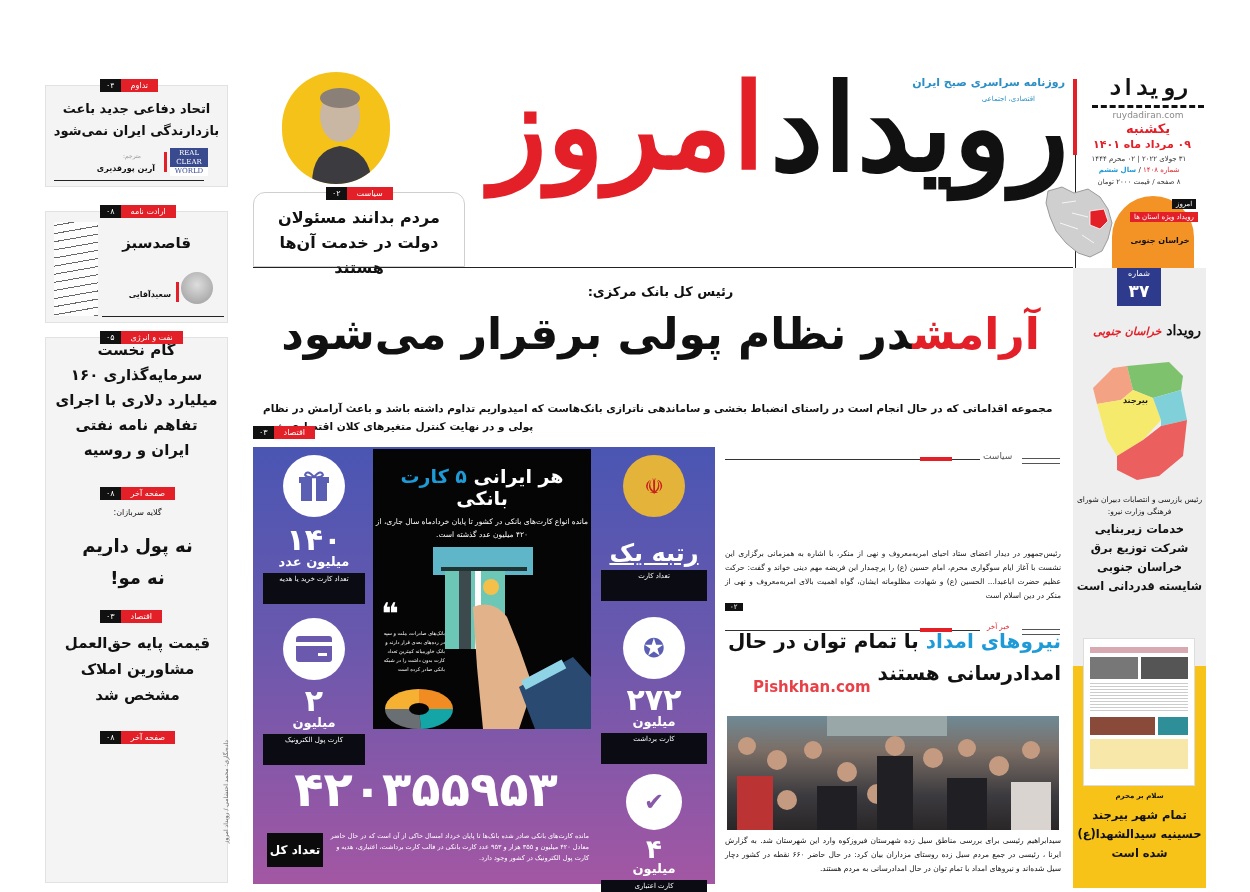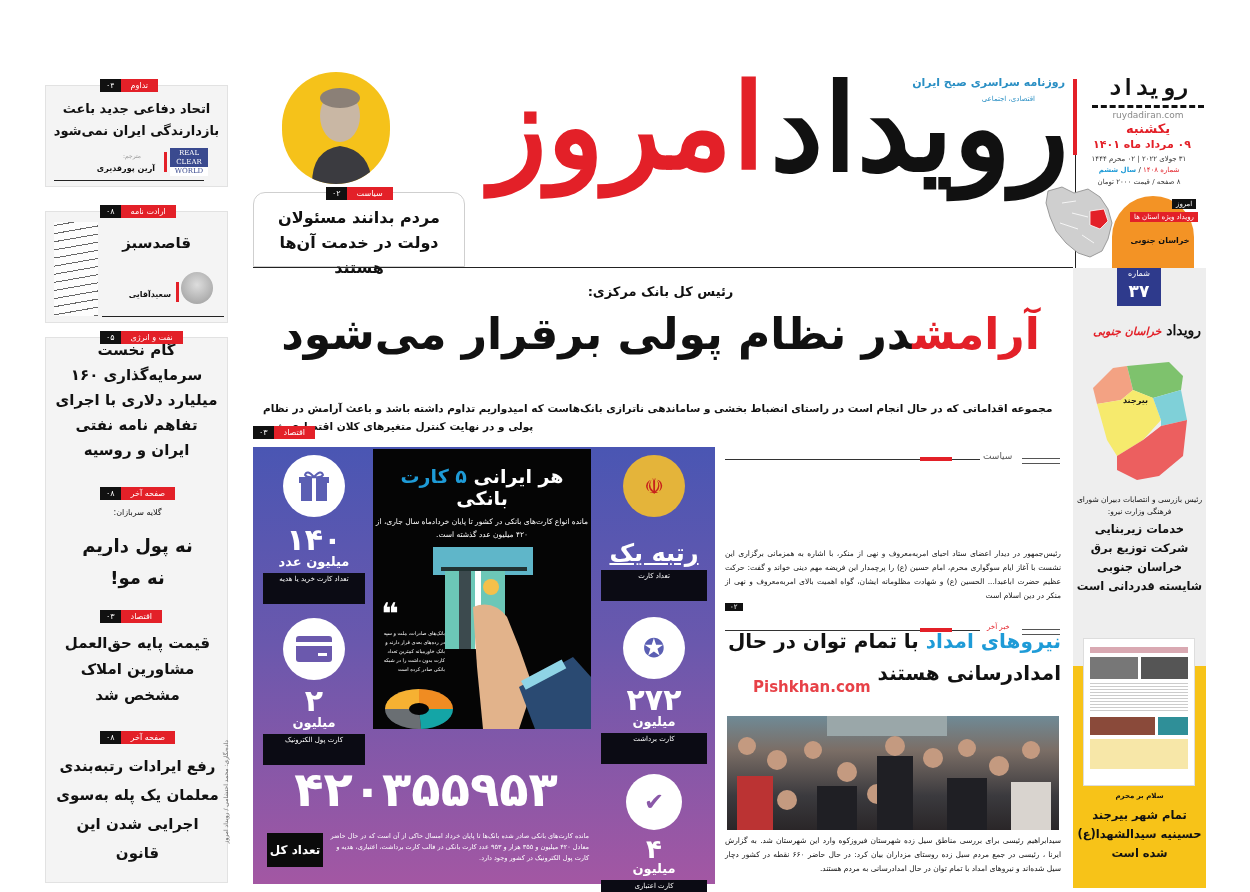--- a/index.html
+++ b/index.html
@@ -133,21 +133,20 @@
   <div class="tag abs" style="left:54px;top:272px;">
     <span class="sec">اقتصاد</span>
     <span class="num">۰۳</span>
   </div>
   <div class="abs hl" style="left:10px;top:292px;width:163px;font-size:15px;line-height:26px;">قیمت پایه حق‌العمل مشاورین املاک مشخص شد</div>
 
   <div class="tag abs" style="left:54px;top:393px;">
     <span class="sec">صفحه آخر</span>
     <span class="num">۰۸</span>
   </div>
-  <div class="abs hl" style="left:10px;top:414px;width:163px;font-size:15px;line-height:29px;">رفع ایرادات رتبه‌بندی معلمان یک پله به‌سوی اجرایی شدن این قانون</div>
 </div>
 
 <div class="abs" style="left:253px;top:280px;width:815px;height:162px;">
   <div class="abs" style="left:0;top:4px;width:815px;text-align:center;font-size:13px;font-weight:bold;">رئیس کل بانک مرکزی:</div>
   <div class="abs" style="left:0;top:24px;width:815px;text-align:center;font-size:44px;font-weight:bold;line-height:60px;white-space:nowrap;">
     <span class="red">آرامش</span><span>در نظام پولی برقرار می‌شود</span>
   </div>
   <div class="abs" style="left:10px;top:119px;width:795px;text-align:left;font-size:10.5px;font-weight:bold;line-height:18px;">مجموعه اقداماتی که در حال انجام است در راستای انضباط بخشی و ساماندهی ناترازی بانک‌هاست که امیدواریم تداوم داشته باشد و باعث آرامش در نظام پولی و در نهایت کنترل متغیرهای کلان اقتصادی شود</div>
   <div class="tag abs" style="left:0;top:146px;">
     <span class="sec">اقتصاد</span>

